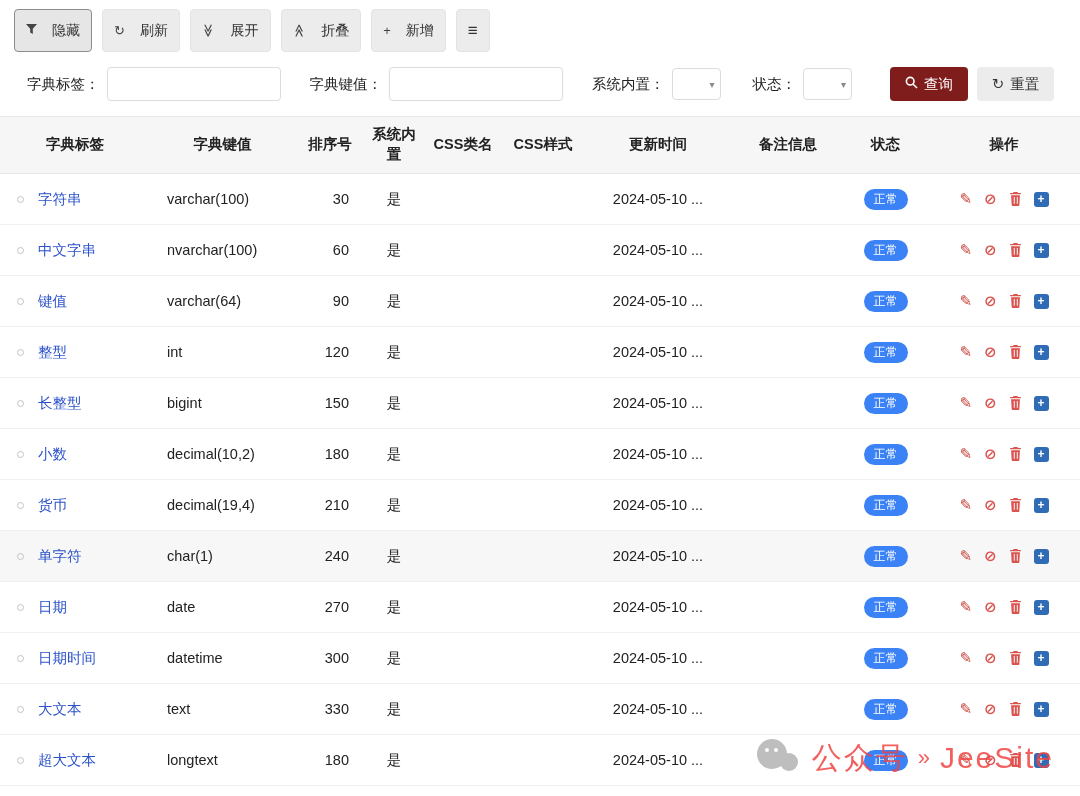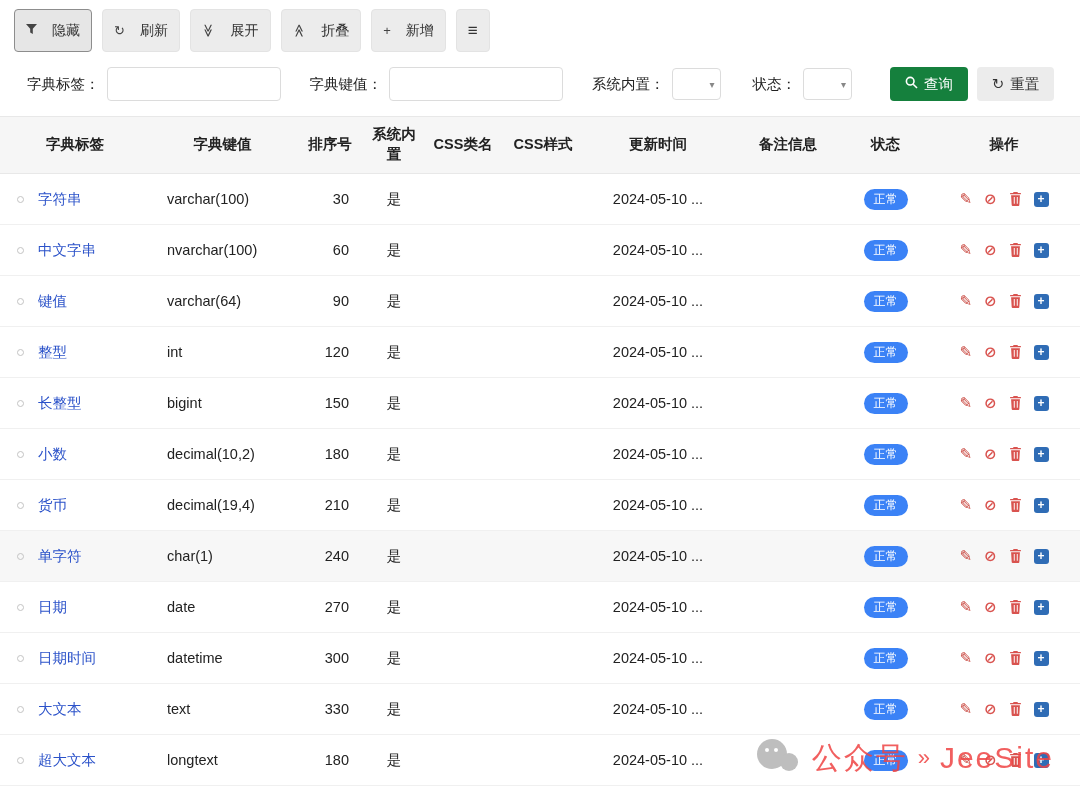--- a/index.html
+++ b/index.html
@@ -23,21 +23,21 @@
   .menu-btn { width:34px; justify-content:center; padding:0; font-size:17px; }
   .rot90 { display:inline-block; transform:rotate(90deg); font-size:12px; }
 
   
   .filterbar { display:flex; align-items:center; padding:7px 14px 15px 27px; font-size:14.5px; color:#222; }
   .flabel { margin-right:7px; white-space:nowrap; }
   .finput { width:174px; height:34px; border:1px solid #dcdcdc; border-radius:4px; padding:0 9px; font-size:14px; outline:none; margin-right:29px; font-family:inherit; }
   .fselect { width:49px; height:32px; border:1px solid #dcdcdc; border-radius:4px; position:relative; background:#fff; margin-right:32px; cursor:pointer; }
   .fselect .caret { position:absolute; right:5px; top:50%; transform:translateY(-50%); font-size:10px; color:#888; }
   .btn { height:34px; border:none; border-radius:4px; padding:0 15px; font-size:14.5px; display:inline-flex; align-items:center; gap:6px; cursor:pointer; font-family:inherit; }
-  .btn-search { background:#15803d; color:#fff; margin-left:6px; }
+  .btn-search { background:#7f1d1d; color:#fff; margin-left:6px; }
   .btn-reset { background:#ececec; color:#333; margin-left:9px; }
   .btn .ico { line-height:1; }
 
   
   table { width:100%; border-collapse:collapse; table-layout:fixed; }
   thead th {
     background:#f6f6f6; border-top:1px solid #e8e8e8; border-bottom:1px solid #e8e8e8;
     font-size:14.5px; font-weight:bold; color:#222; height:57px; padding:4px 2px; text-align:center; line-height:1.35;
   }
   thead th:first-child { text-align:center; }

